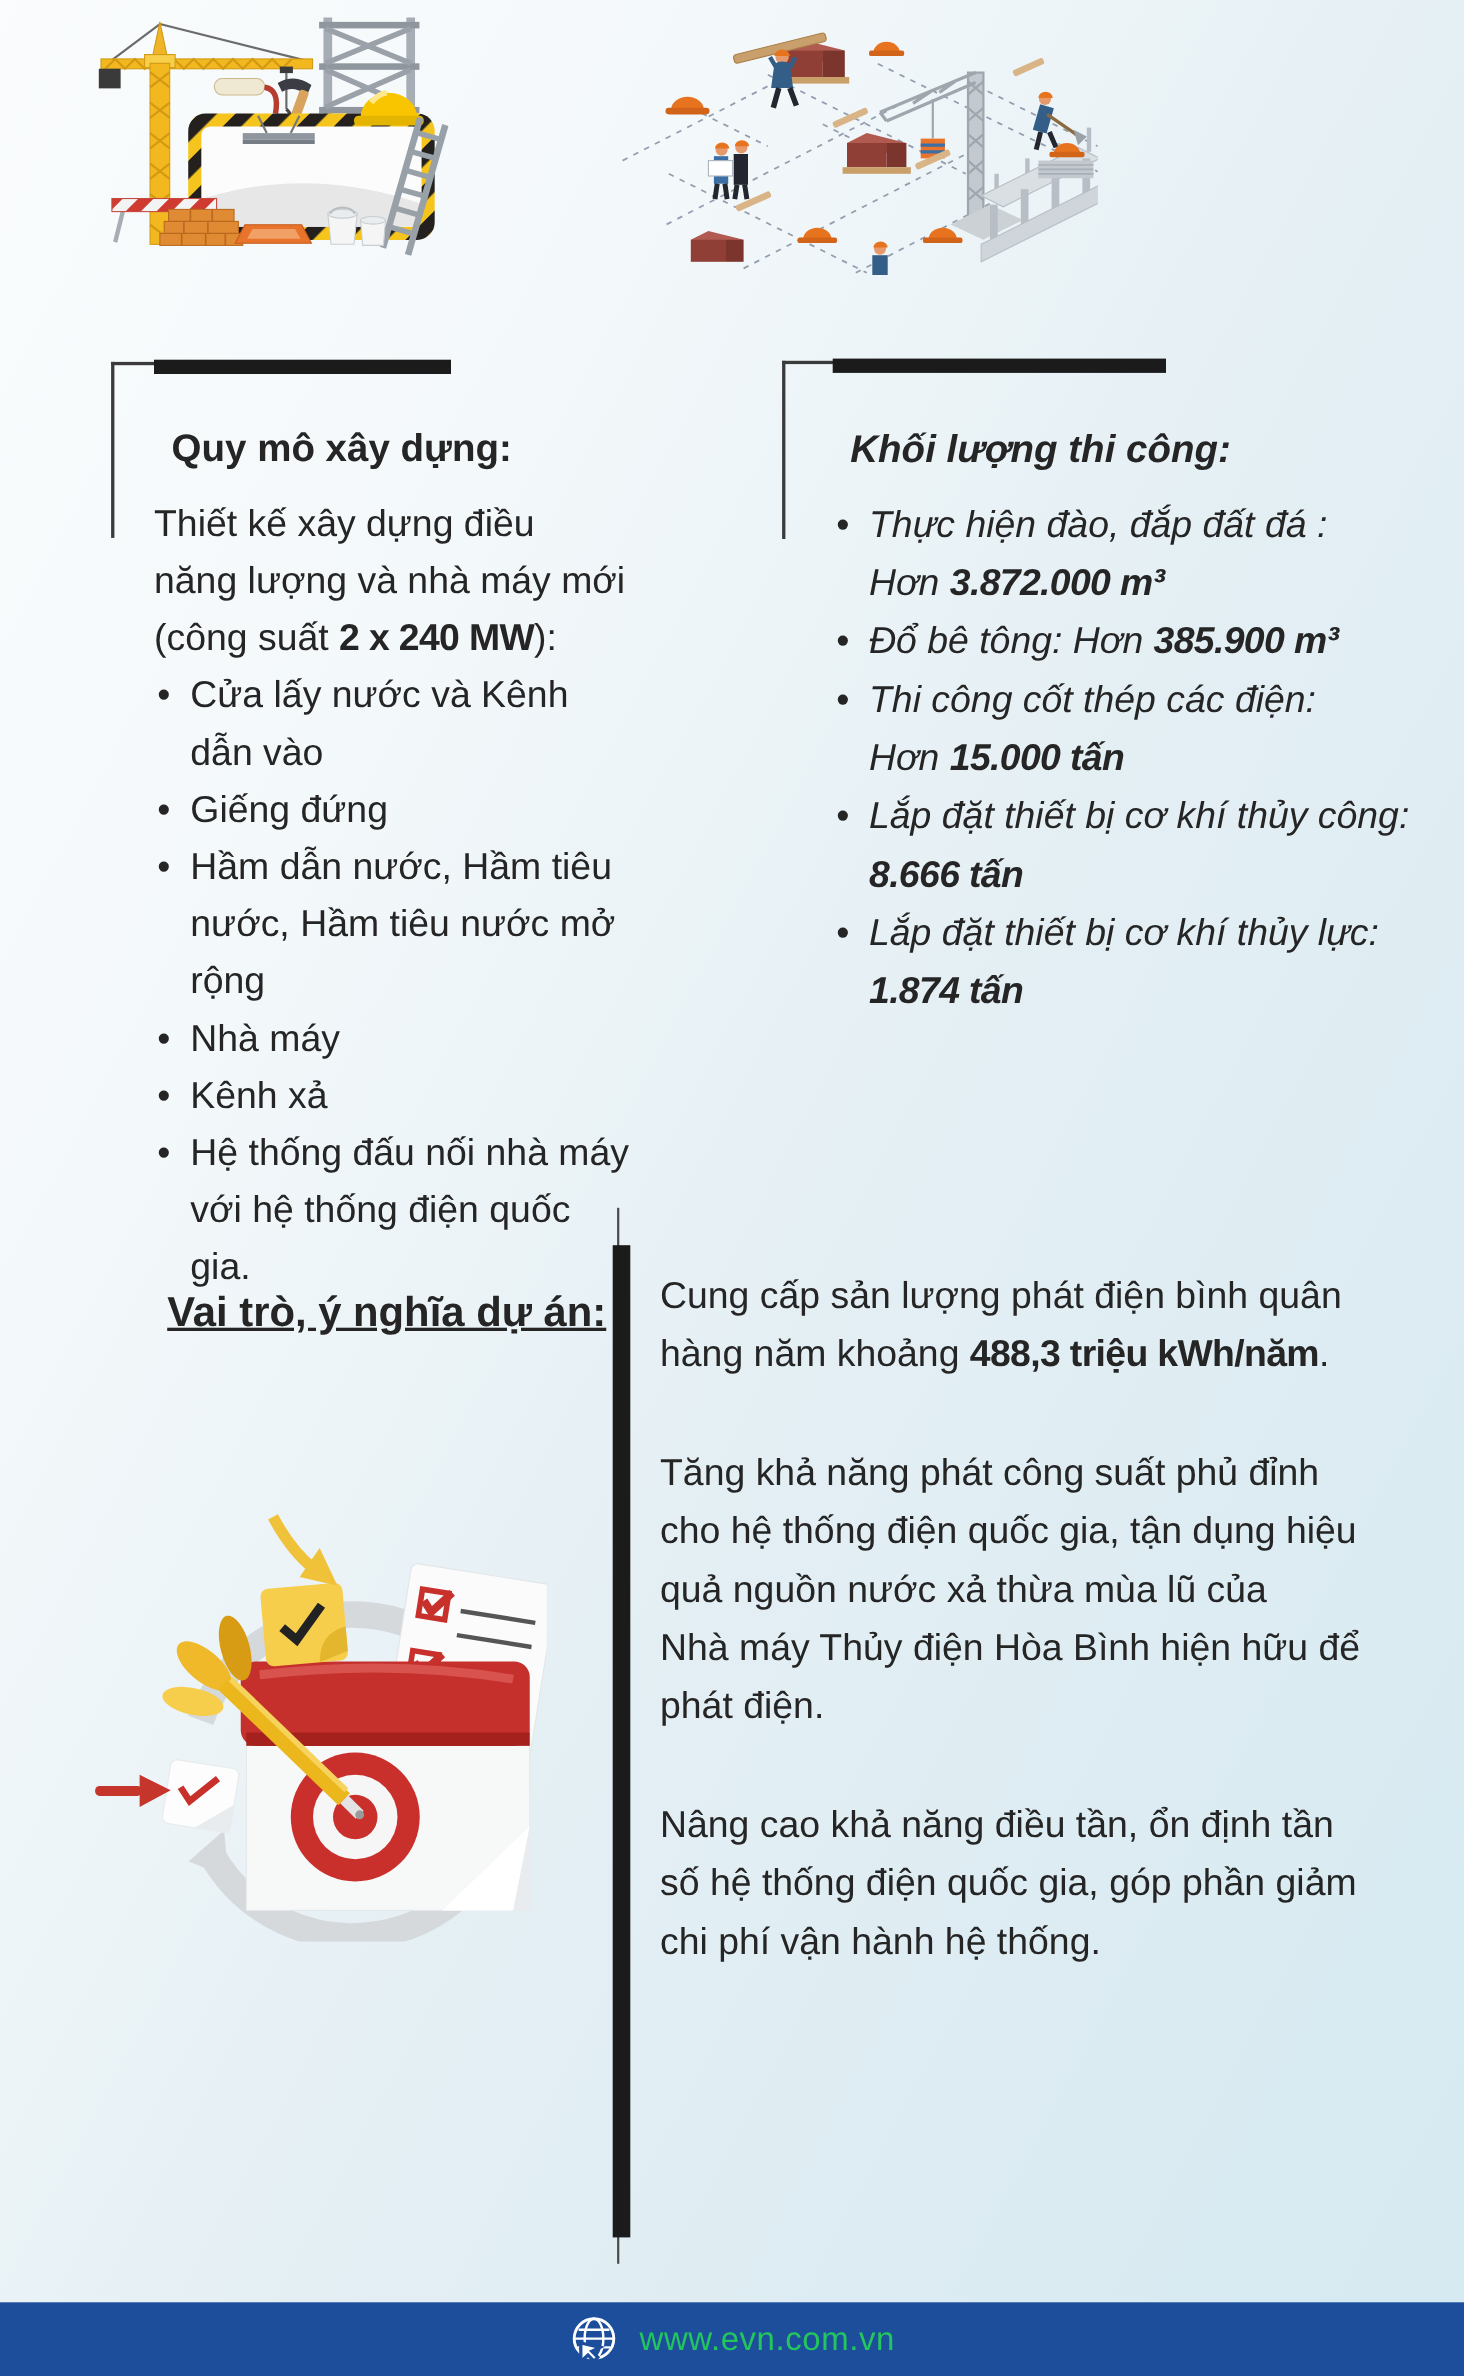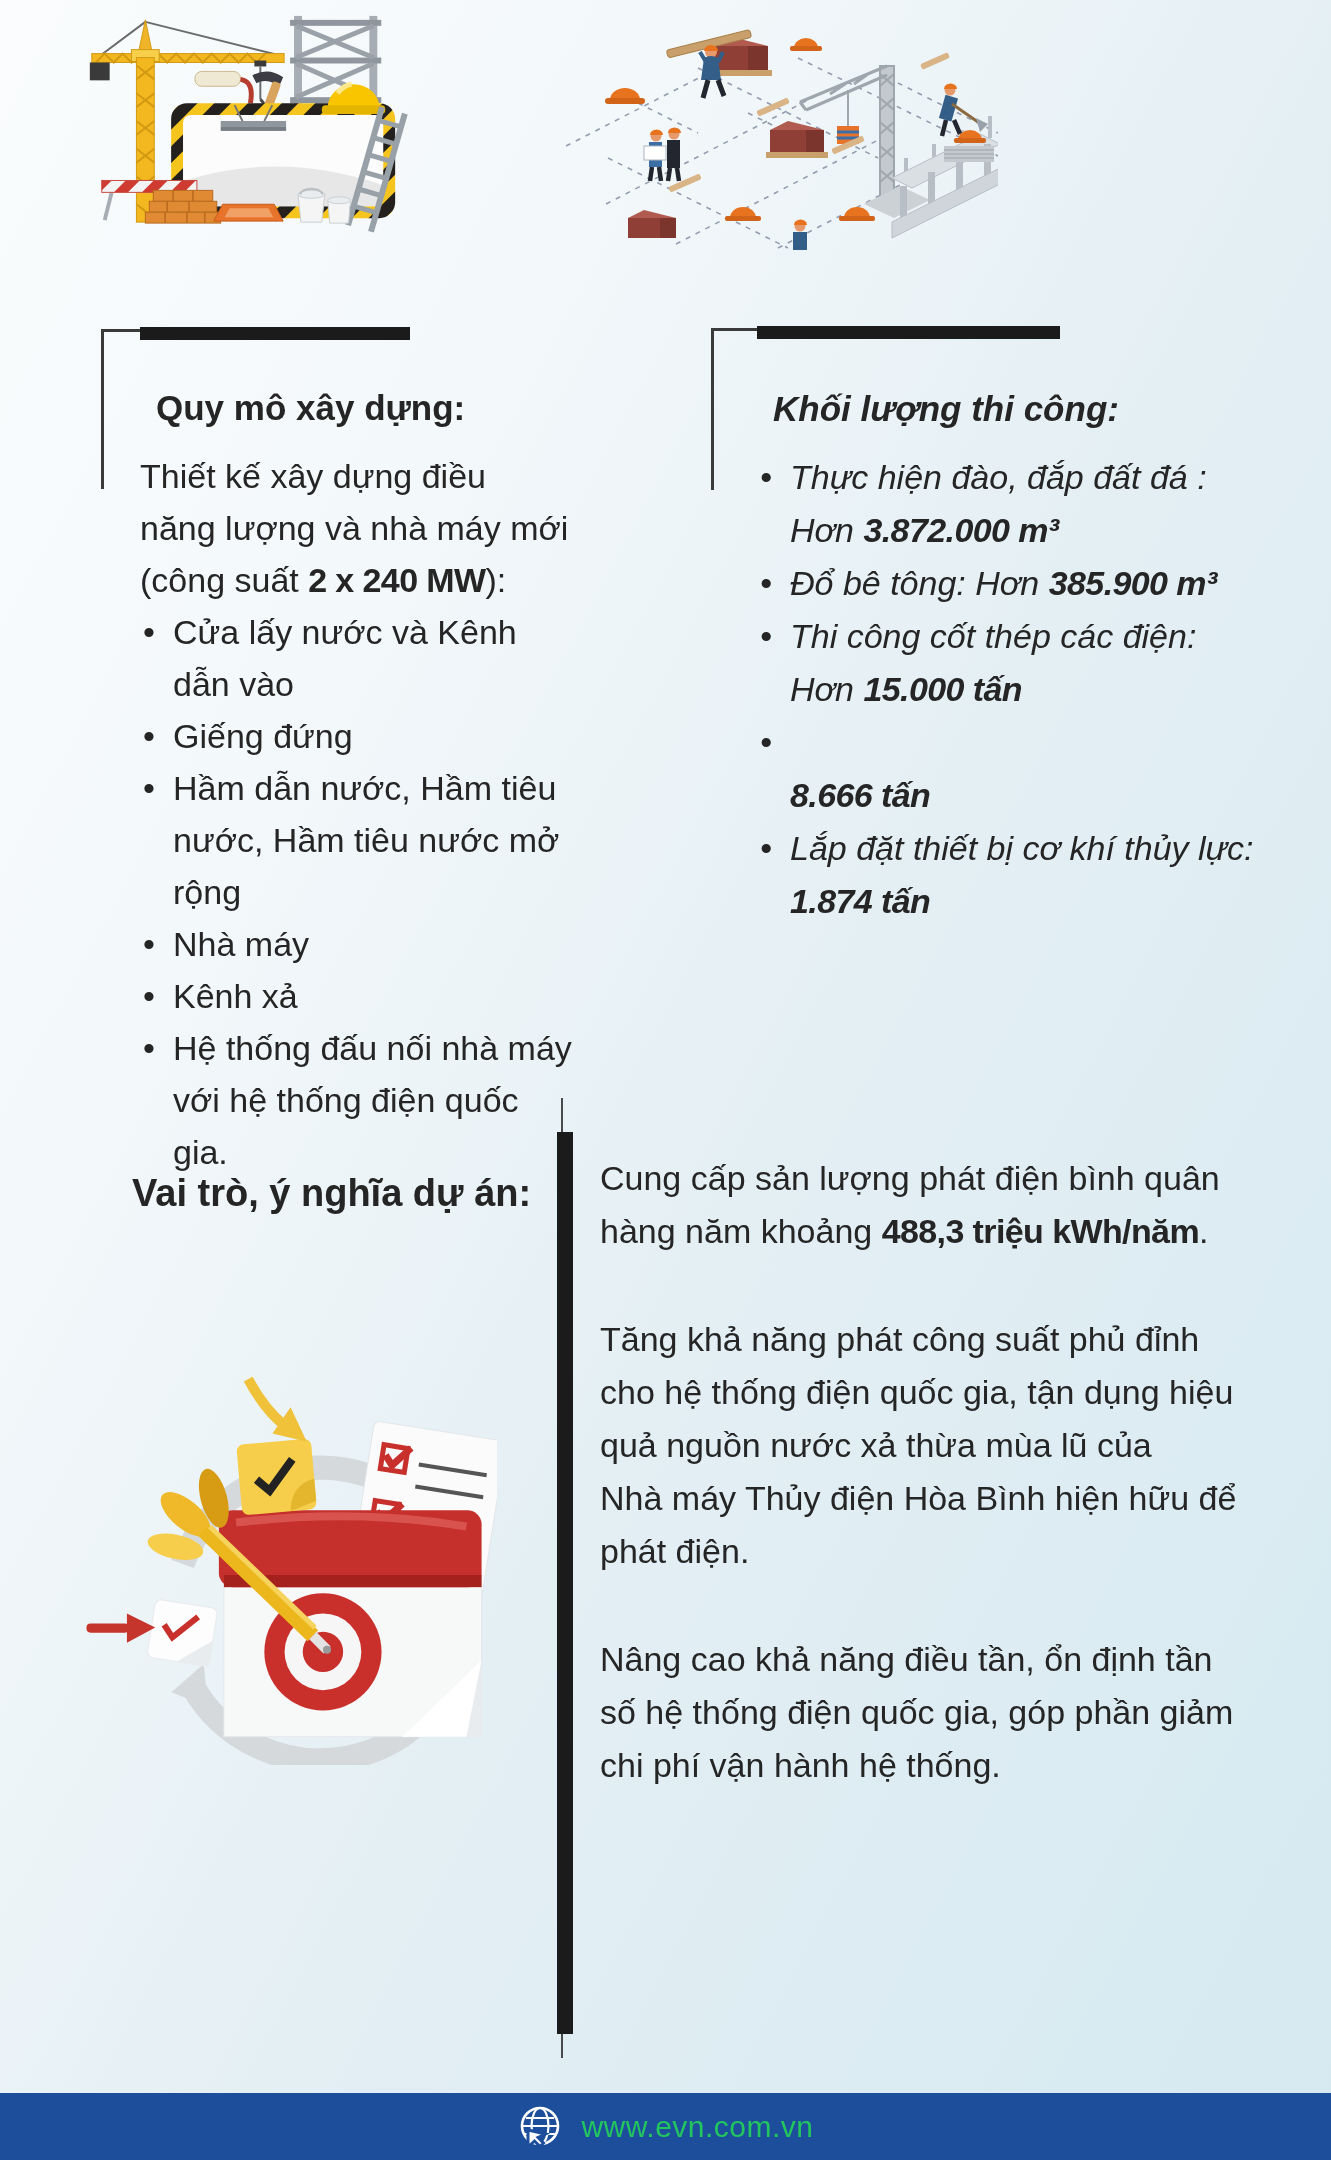--- a/index.html
+++ b/index.html
@@ -236,26 +236,26 @@
 <div class="abs line-thin" style="left:711px;top:328px;width:3px;height:162px;"></div>
 <div class="abs line-thin" style="left:711px;top:328px;width:52px;height:3px;"></div>
 <div class="abs bar-thick" style="left:757px;top:326px;width:303px;height:13px;"></div>
 
 <div class="abs col col-right" style="left:757px;top:366px;width:540px;font-style:italic;">
   <h2 class="col-heading" style="font-size:35px;line-height:53px;">Khối lượng thi công:</h2>
   <ul class="bullets">
     <li><span>Thực hiện đào, đắp đất đá :</span><br><span>Hơn </span><b>3.872.000 m³</b></li>
     <li><span>Đổ bê tông: Hơn </span><b>385.900 m³</b></li>
     <li><span>Thi công cốt thép các điện:</span><br><span>Hơn </span><b>15.000 tấn</b></li>
-    <li><br><b>8.666 tấn</b></li>
+    <li><span>Lắp đặt thiết bị cơ khí thủy công:</span><br><b>8.666 tấn</b></li>
     <li><span>Lắp đặt thiết bị cơ khí thủy lực:</span><br><b>1.874 tấn</b></li>
   </ul>
 </div>
 
-<div class="abs role-heading" style="left:132px;top:1172px;width:430px;">Vai trò, ý nghĩa dự án:</div>
+<div class="abs role-heading" style="left:152px;top:1172px;width:430px;text-decoration:underline;">Vai trò, ý nghĩa dự án:</div>
 
 <div class="abs line-thin" style="left:561px;top:1098px;width:2px;height:960px;background:#4a4a4a;"></div>
 <div class="abs bar-thick" style="left:557px;top:1132px;width:16px;height:902px;"></div>
 
 <div class="abs paragraphs" style="left:600px;top:1152px;width:720px;">
   <p><span>Cung cấp sản lượng phát điện bình quân</span><br><span>hàng năm khoảng </span><b>488,3 triệu kWh/năm</b><span>.</span></p>
   <p><span>Tăng khả năng phát công suất phủ đỉnh</span><br><span>cho hệ thống điện quốc gia, tận dụng hiệu</span><br><span>quả nguồn nước xả thừa mùa lũ của</span><br><span>Nhà máy Thủy điện Hòa Bình hiện hữu để</span><br><span>phát điện.</span></p>
   <p><span>Nâng cao khả năng điều tần, ổn định tần</span><br><span>số hệ thống điện quốc gia, góp phần giảm</span><br><span>chi phí vận hành hệ thống.</span></p>
 </div>
 

